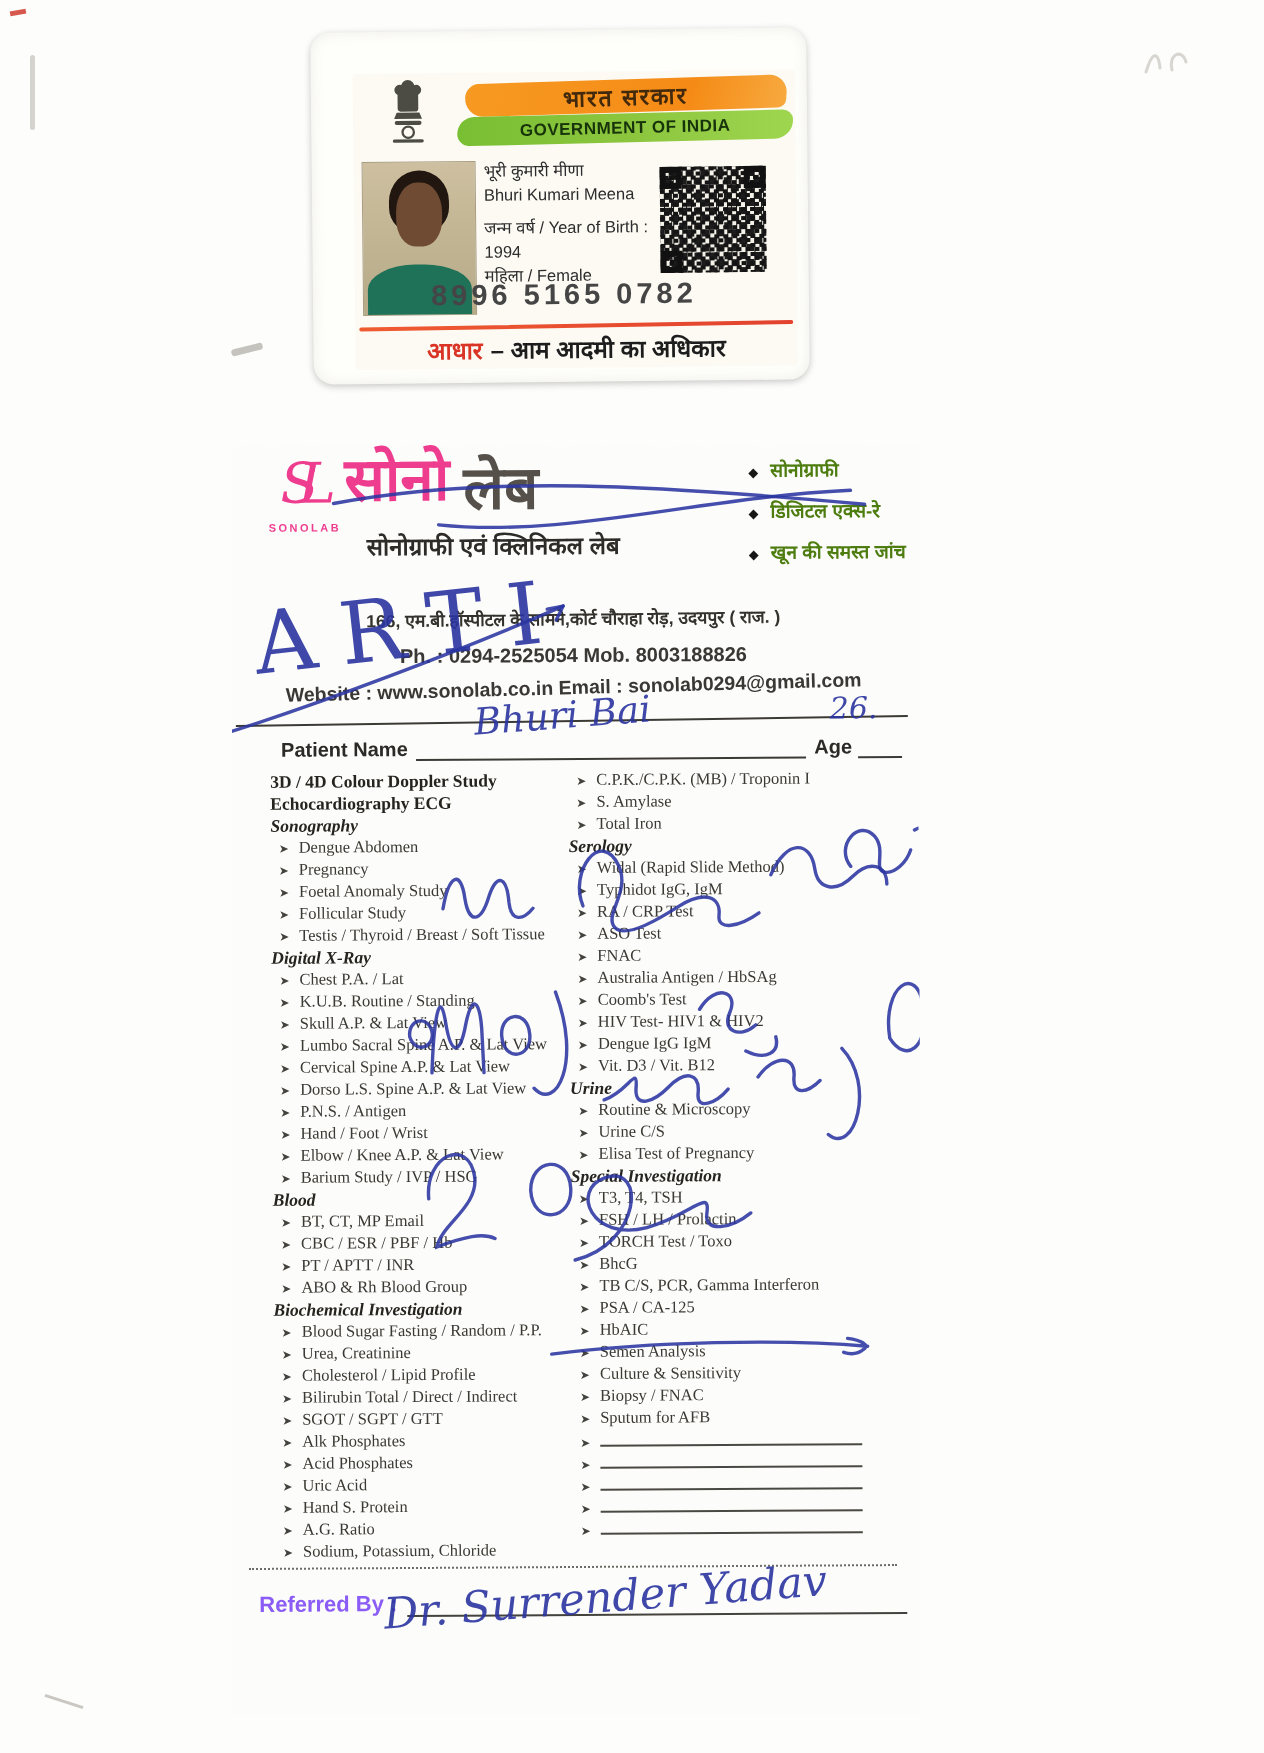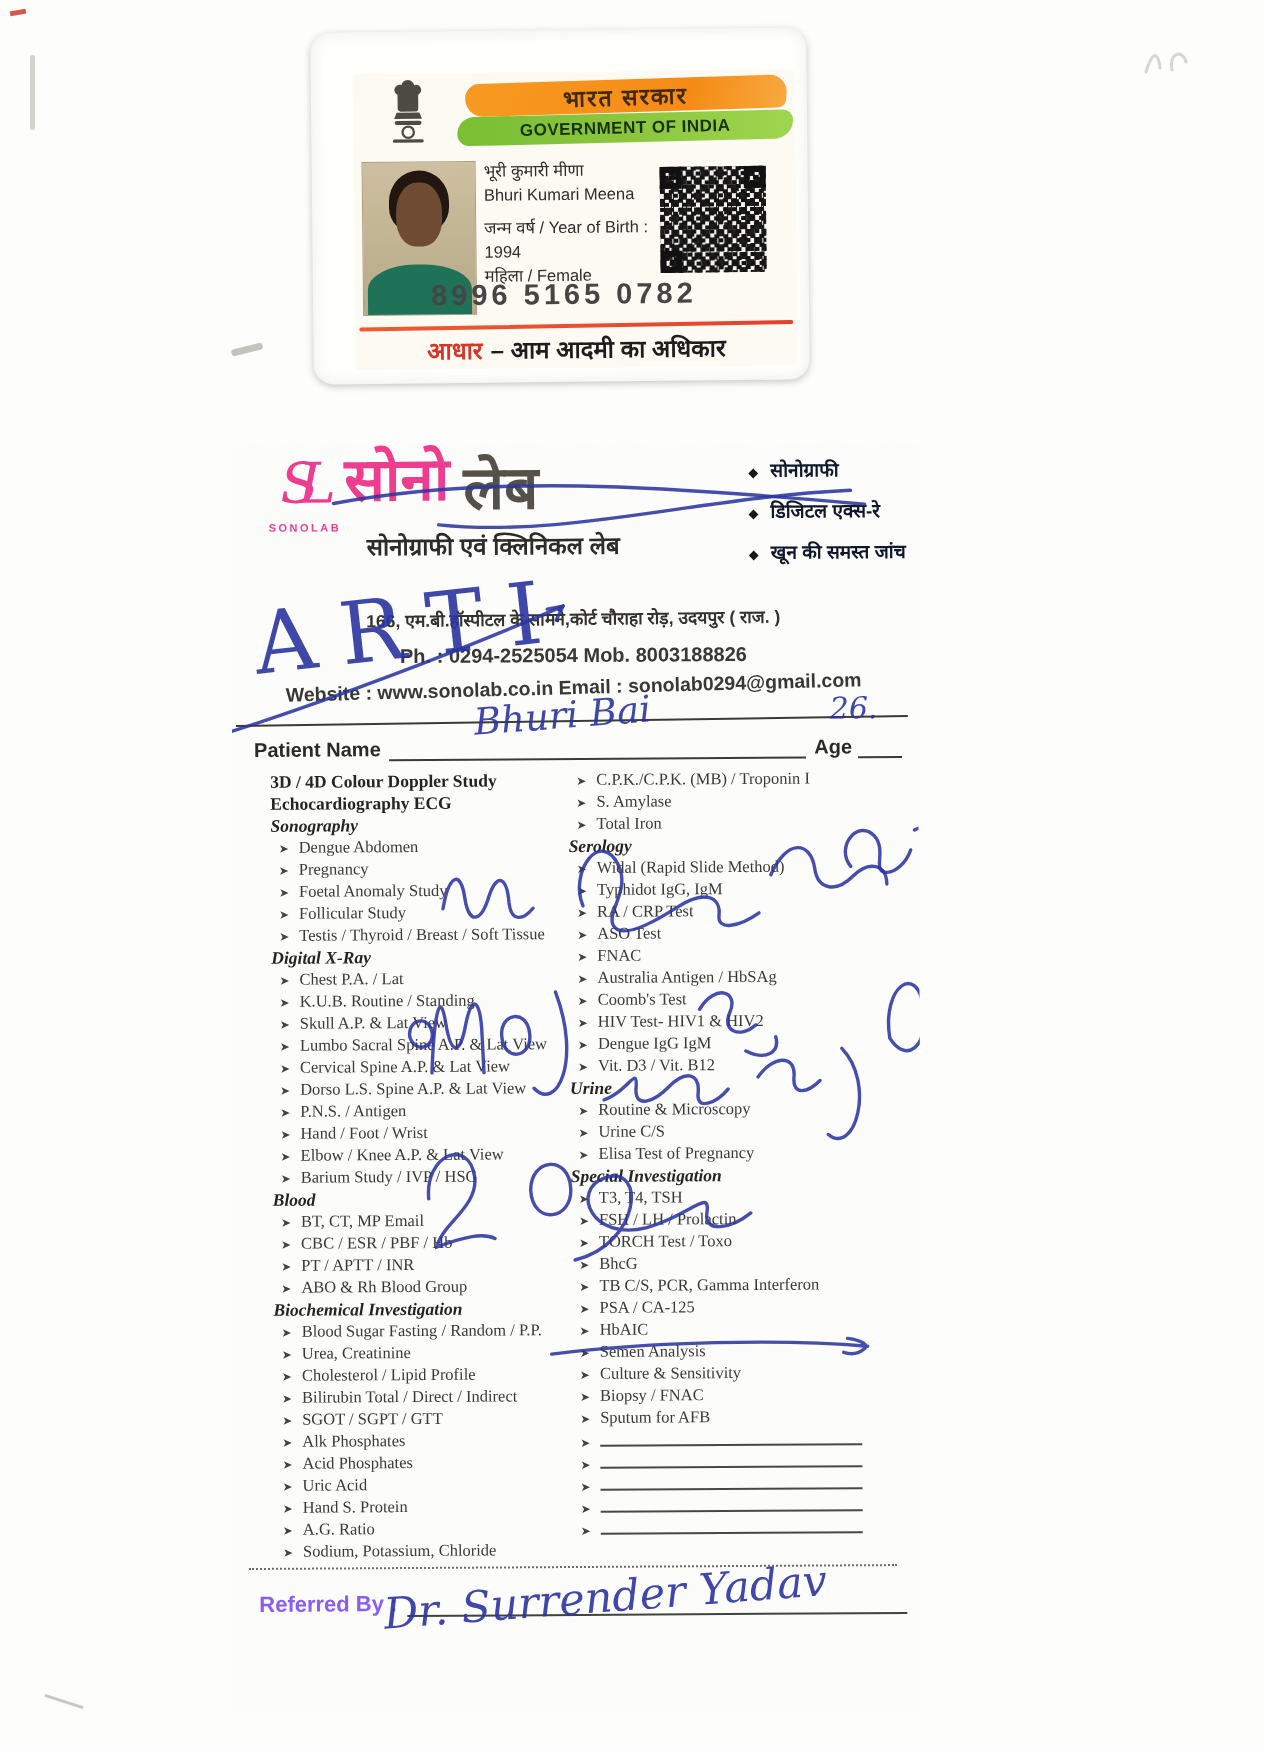--- a/index.html
+++ b/index.html
@@ -56,28 +56,28 @@
   .logo-mono{position:absolute;left:52px;top:18px;font-family:"DejaVu Serif",serif;font-style:italic;
              font-size:56px;font-weight:normal;color:var(--pink);line-height:1;}
   .logo-mono .l2{margin-left:-20px;}
   .logo-label{position:absolute;left:40px;top:84px;font-size:11px;font-weight:bold;color:var(--pink);letter-spacing:2.5px;}
   .brand{position:absolute;left:116px;top:10px;font-weight:bold;font-size:60px;line-height:1.1;white-space:nowrap;}
   .brand .bp{color:var(--pink);}
   .brand .bd{color:#55514a;margin-left:14px;display:inline-block;transform:translateY(9px);}
   .services{position:absolute;left:520px;top:22px;width:168px;}
   .svc-row{display:flex;align-items:baseline;margin-bottom:15px;}
   .svc-diamond{font-size:13px;color:#171717;margin-right:12px;}
-  .svc-label{font-size:19px;font-weight:bold;color:#0f172a;white-space:nowrap;text-align:center;}
+  .svc-label{font-size:19px;font-weight:bold;color:#4d7c0f;white-space:nowrap;text-align:center;}
   .subtitle{position:absolute;left:138px;top:92px;font-size:24px;font-weight:bold;color:#2e2c28;}
   .addr{position:absolute;left:0;top:170px;width:100%;text-align:center;font-size:17.5px;font-weight:bold;color:#34322d;transform:rotate(-.3deg);}
   .phone{position:absolute;left:0;top:208px;width:100%;text-align:center;font-size:20px;font-weight:bold;color:#3a3834;}
   .website{position:absolute;left:0;top:240px;width:100%;text-align:center;font-size:19.5px;font-weight:bold;color:#3a3834;transform:rotate(-1.2deg);}
   .hdr-rule{position:absolute;left:6px;top:284px;width:672px;height:0;border-top:2px solid #3c3a35;transform:rotate(-.5deg);}
   .patient-row{position:absolute;left:24px;top:296px;width:648px;display:flex;align-items:flex-end;}
-  .pn-label{font-size:20px;font-weight:bold;color:#2b2a26;white-space:nowrap;}
+  .pn-label{font-size:20px;font-weight:bold;color:#2b2a26;white-space:nowrap;margin-left:27px;}
   .pn-line{flex:1;margin:0 8px;border-bottom:2px solid #3c3a35;height:26px;}
   .age-label{font-size:20px;font-weight:bold;color:#2b2a26;}
   .age-line{width:44px;margin-left:6px;border-bottom:2px solid #3c3a35;height:26px;}
   .col{position:absolute;top:334px;font-family:"Liberation Serif",serif;}
   .col.left{left:40px;width:300px;}
   .col.right{left:338px;width:336px;}
   .col-header{font-size:17.5px;font-weight:bold;color:#26241f;height:22px;}
   .col-section{font-size:17.5px;font-weight:bold;font-style:italic;color:#26241f;height:22px;}
   .test-row{height:22px;display:flex;align-items:baseline;}
   .arrow{font-size:12px;color:#44423c;margin:0 10px 0 8px;flex:0 0 auto;}

